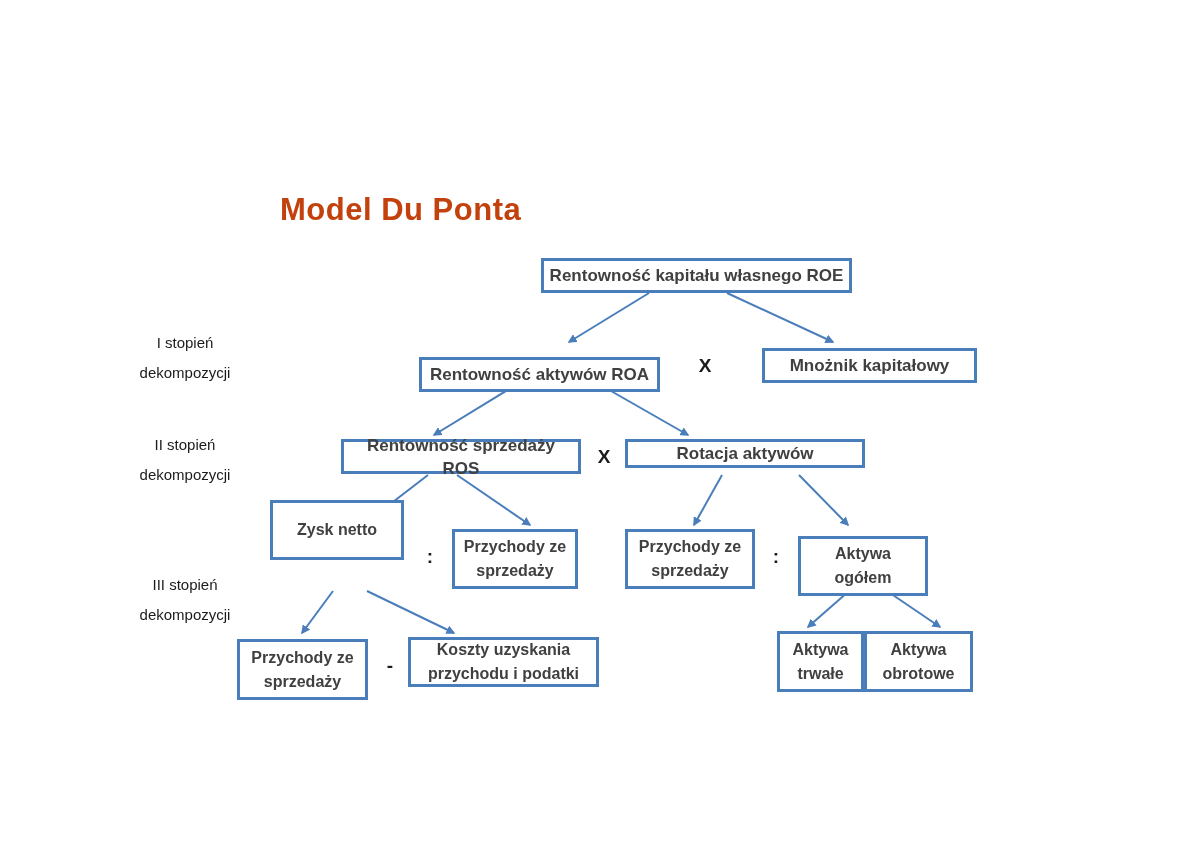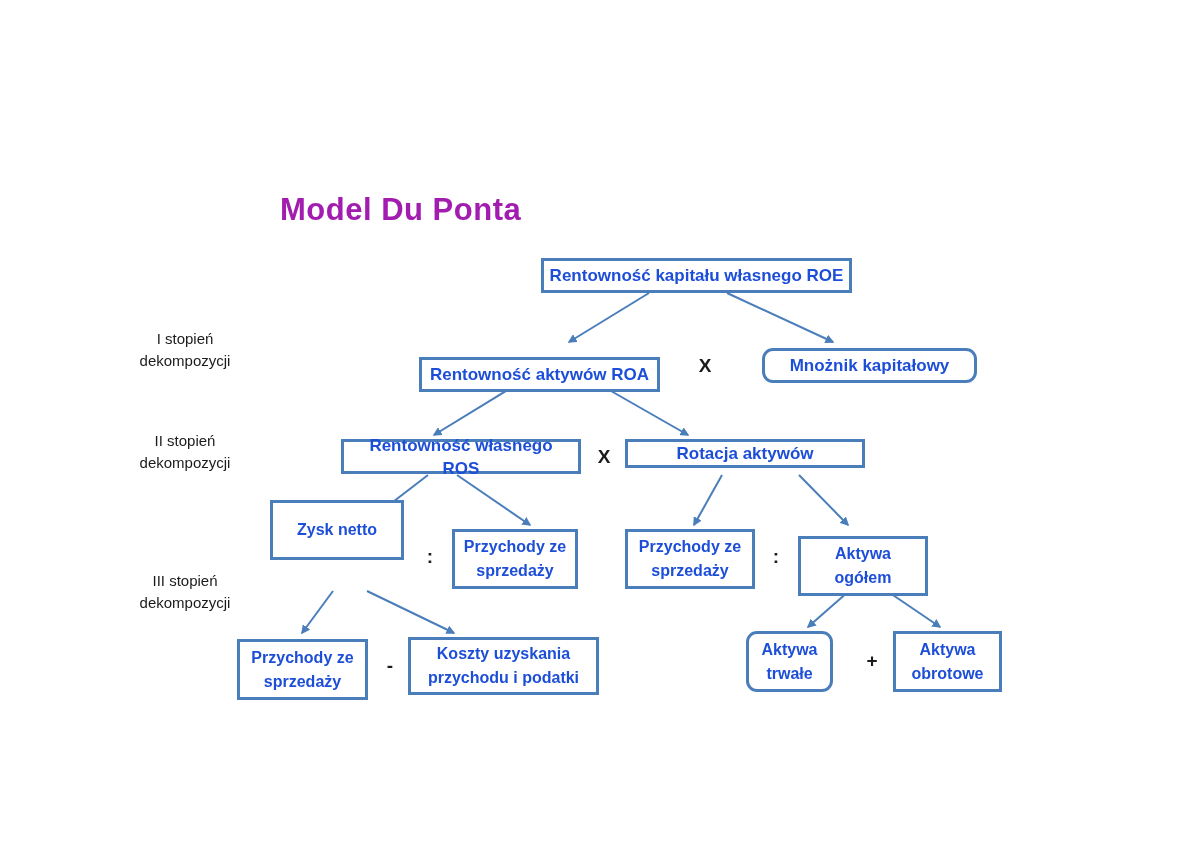--- a/index.html
+++ b/index.html
@@ -19,41 +19,41 @@
   .node{
     position:absolute;
     box-sizing:border-box;
     border:3px solid #4a7ebb;
     background:#ffffff;
     display:flex;
     align-items:center;
     justify-content:center;
     text-align:center;
     font-weight:bold;
-    color:#1d4ed8;
+    color:#404040;
     font-size:17px;
     line-height:23px;
     padding:0 5px;
   }
   .node.small{font-size:16px;line-height:24px;}
   .op{
     position:absolute;
     font-weight:bold;
     color:#1c1c1c;
     font-size:19px;
     width:30px;
     text-align:center;
   }
   .row-label{
     position:absolute;
     width:140px;
     text-align:center;
     color:#1b1b1b;
     font-size:15px;
-    line-height:22px;
+    line-height:30px;
     font-weight:400;
   }
   svg.connectors{
     position:absolute;
     left:0;top:0;
     width:1199px;height:849px;
     pointer-events:none;
   }
   svg.connectors line{stroke:#4a7ebb;stroke-width:2;}
 </style>
@@ -81,45 +81,45 @@
     <line x1="722" y1="475" x2="694" y2="525" marker-end="url(#arrow)"></line>
     <line x1="799" y1="475" x2="848" y2="525" marker-end="url(#arrow)"></line>
 
     <line x1="333" y1="591" x2="302" y2="633" marker-end="url(#arrow)"></line>
     <line x1="367" y1="591" x2="454" y2="633" marker-end="url(#arrow)"></line>
 
     <line x1="849" y1="591" x2="808" y2="627" marker-end="url(#arrow)"></line>
     <line x1="887" y1="591" x2="940" y2="627" marker-end="url(#arrow)"></line>
   </svg>
 
-  <div class="title" style="left:280px;top:192px;color:#a21caf;">Model Du Ponta</div>
+  <div class="title" style="left:280px;top:192px;color:#c2410c;">Model Du Ponta</div>
 
   <div class="row-label" style="left:115px;top:328px;">I stopień dekompozycji</div>
   <div class="row-label" style="left:115px;top:430px;">II stopień dekompozycji</div>
   <div class="row-label" style="left:115px;top:526px;margin-top:44px;">III stopień dekompozycji</div>
 
   <div class="node" style="left:541px;top:258px;width:311px;height:35px;">Rentowność kapitału własnego ROE</div>
 
   <div class="node" style="left:419px;top:357px;width:241px;height:35px;">Rentowność aktywów ROA</div>
   <div class="op" style="left:690px;top:355px;">X</div>
-  <div class="node" style="left:762px;top:348px;width:215px;height:35px;border-radius:11px;">Mnożnik kapitałowy</div>
+  <div class="node" style="left:762px;top:348px;width:215px;height:35px;">Mnożnik kapitałowy</div>
 
-  <div class="node" style="left:341px;top:439px;width:240px;height:35px;">Rentowność własnego ROS</div>
+  <div class="node" style="left:341px;top:439px;width:240px;height:35px;">Rentowność sprzedaży ROS</div>
   <div class="op" style="left:589px;top:446px;">X</div>
   <div class="node" style="left:625px;top:439px;width:240px;height:29px;">Rotacja aktywów</div>
 
   <div class="node small" style="left:270px;top:500px;width:134px;height:60px;">Zysk netto</div>
   <div class="op" style="left:415px;top:546px;">:</div>
   <div class="node small" style="left:452px;top:529px;width:126px;height:60px;">Przychody ze sprzedaży</div>
 
   <div class="node small" style="left:625px;top:529px;width:130px;height:60px;">Przychody ze sprzedaży</div>
   <div class="op" style="left:761px;top:546px;">:</div>
   <div class="node small" style="left:798px;top:529px;width:130px;height:60px;margin-top:7px;">Aktywa ogółem</div>
 
   <div class="node small" style="left:237px;top:639px;width:131px;height:61px;">Przychody ze sprzedaży</div>
   <div class="op" style="left:375px;top:655px;">-</div>
-  <div class="node small" style="left:408px;top:637px;width:191px;height:58px;">Koszty uzyskania przychodu i podatki</div>
+  <div class="node small" style="left:408px;top:637px;width:191px;height:50px;">Koszty uzyskania przychodu i podatki</div>
 
-  <div class="node small" style="left:746px;top:631px;width:87px;height:61px;border-radius:11px;">Aktywa trwałe</div>
+  <div class="node small" style="left:777px;top:631px;width:87px;height:61px;">Aktywa trwałe</div>
   <div class="op" style="left:857px;top:650px;">+</div>
-  <div class="node small" style="left:893px;top:631px;width:109px;height:61px;">Aktywa obrotowe</div>
+  <div class="node small" style="left:864px;top:631px;width:109px;height:61px;">Aktywa obrotowe</div>
 
 </div>
 
 </body></html>

